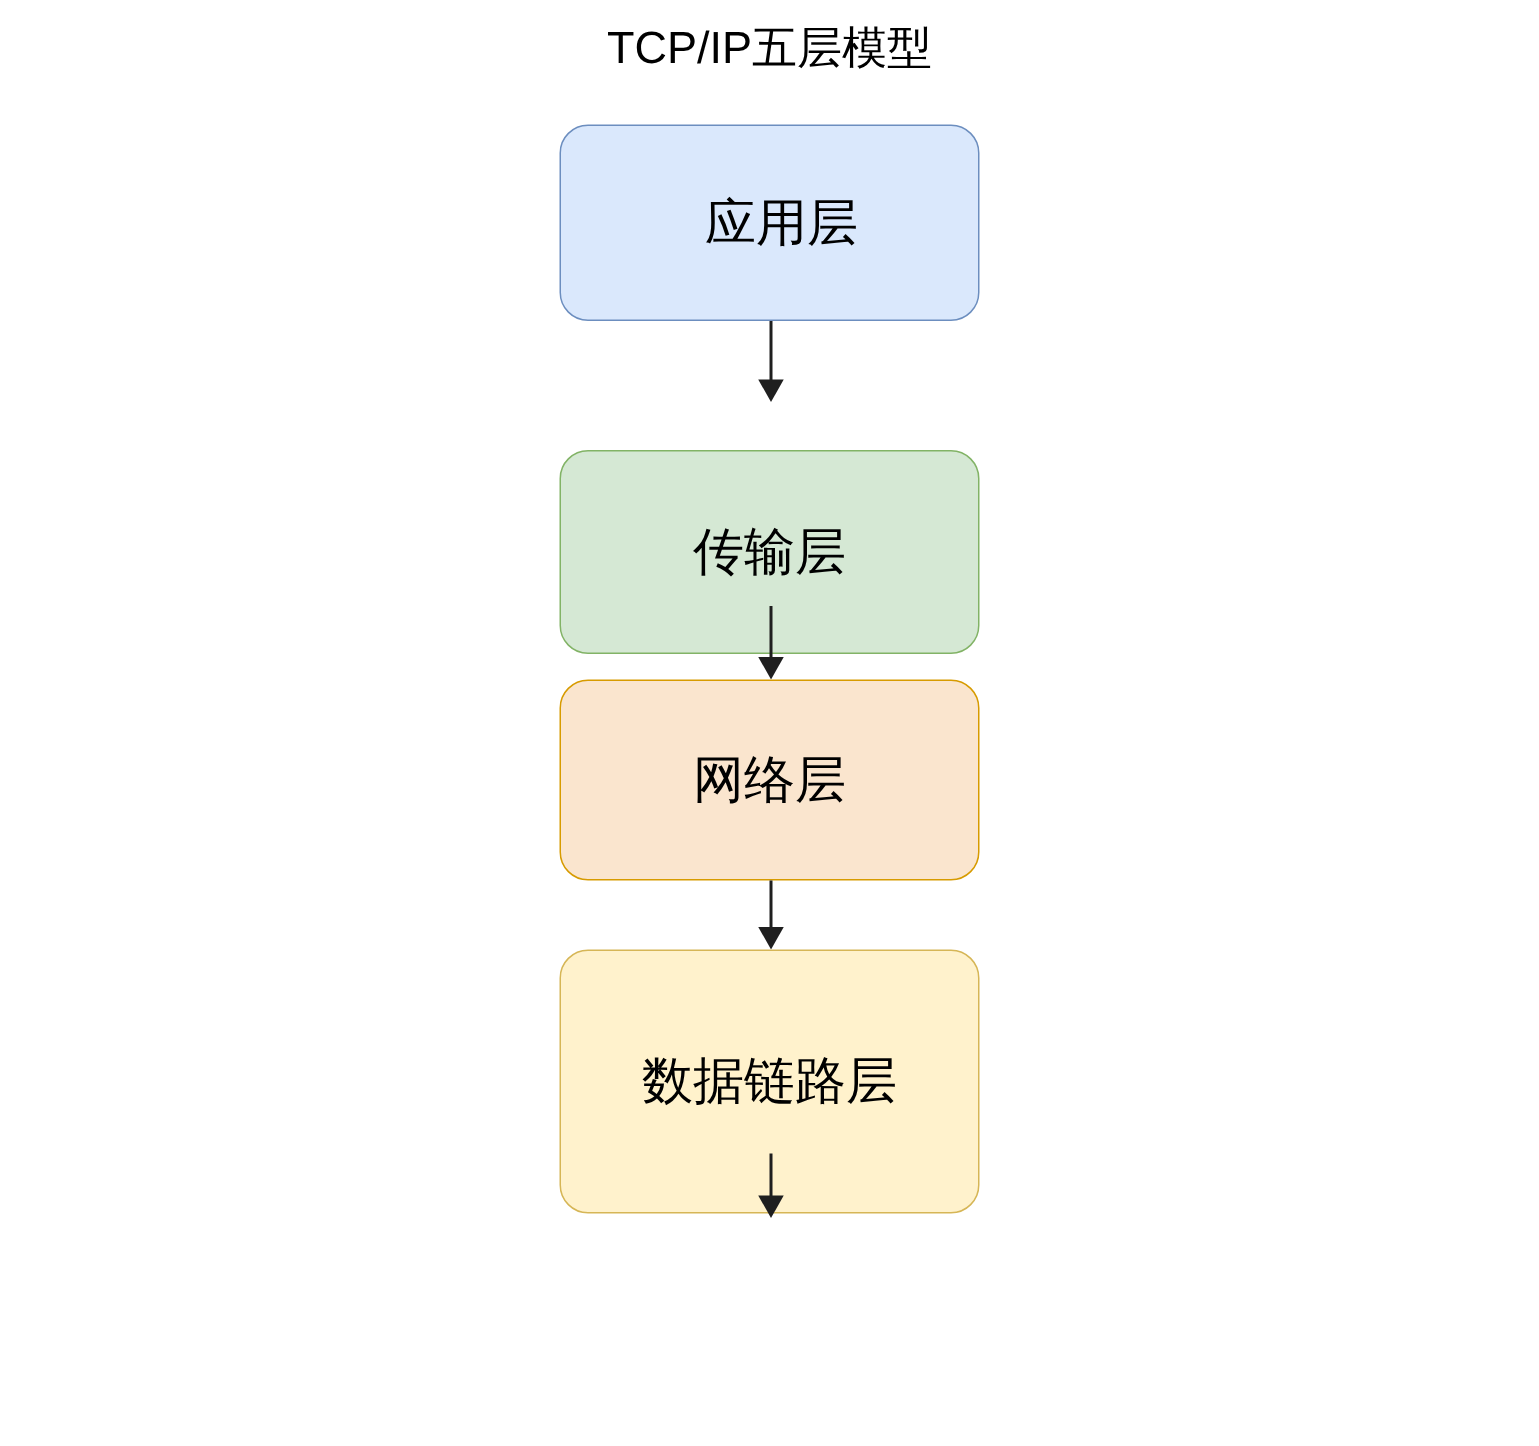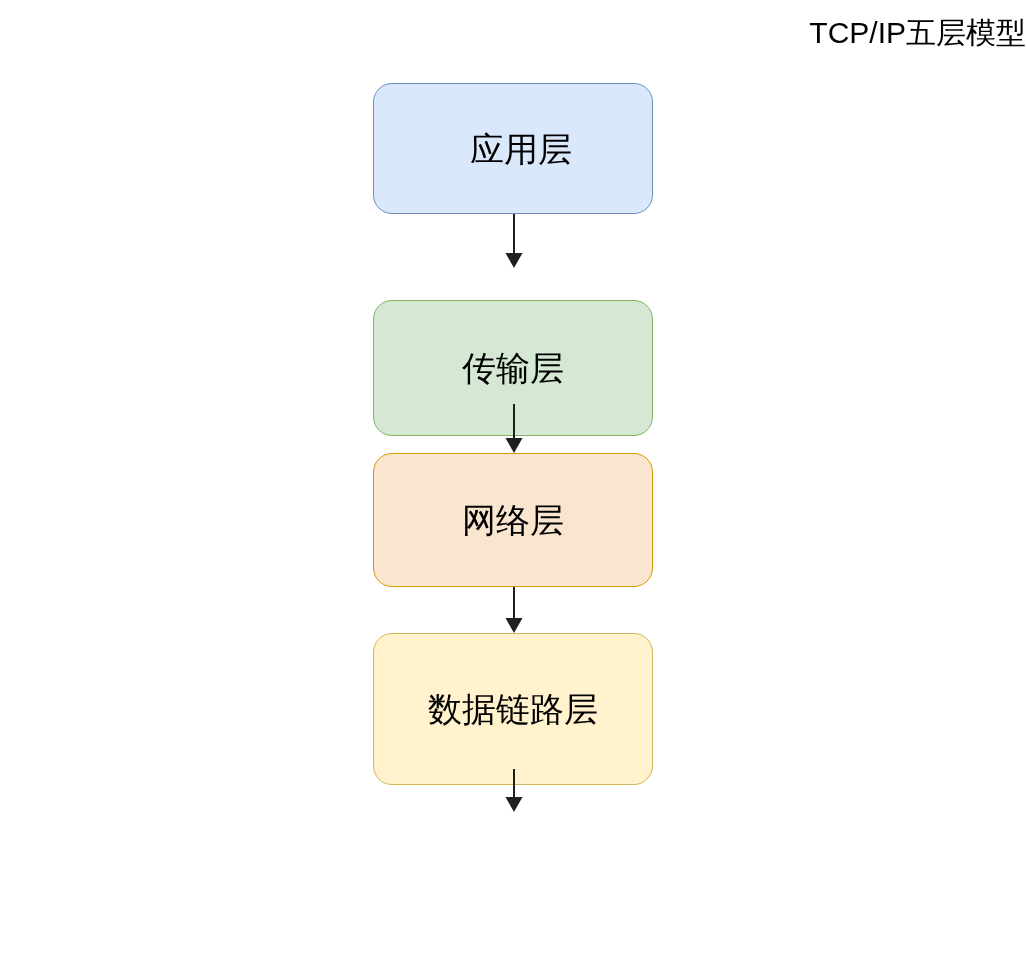--- a/index.html
+++ b/index.html
@@ -19,21 +19,21 @@
     position: relative;
     width: 1026px;
     height: 964px;
     background: #ffffff;
   }
   #diagram-title {
     position: absolute;
     left: 0;
     top: 14px;
     width: 1026px;
-    text-align: right;
+    text-align: center;
     font-size: 30px;
     line-height: 38px;
     font-weight: 400;
     letter-spacing: 0px;
     color: #000000;
     white-space: nowrap;
   }
   .layer-node {
     position: absolute;
     left: 373px;
@@ -51,21 +51,21 @@
     line-height: 40px;
     font-weight: 400;
     color: #000000;
     white-space: nowrap;
     text-align: center;
   }
   
   #node-0 { top: 83px;  height: 131px; padding-left: 16px; }
   #node-1 { top: 268px; height: 136px; }
   #node-2 { top: 453px; height: 134px; }
-  #node-3 { top: 633px; height: 152px; }
+  #node-3 { top: 633px; height: 176px; }
   #node-4 { top: 812px; height: 135px; }
 
   .connector {
     position: absolute;
     left: 504px;
     width: 20px;
   }
   .connector svg {
     display: block;
     overflow: visible;

